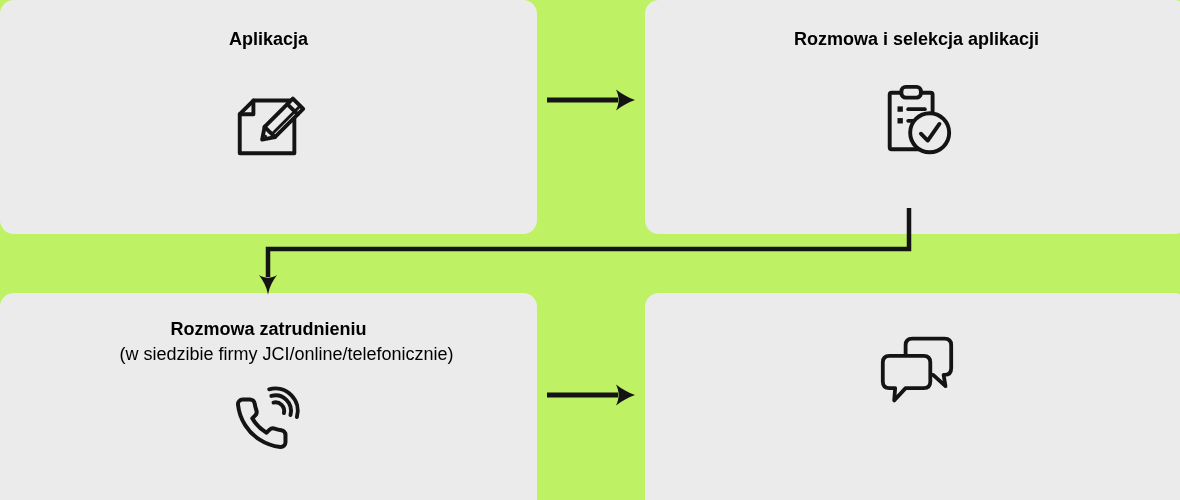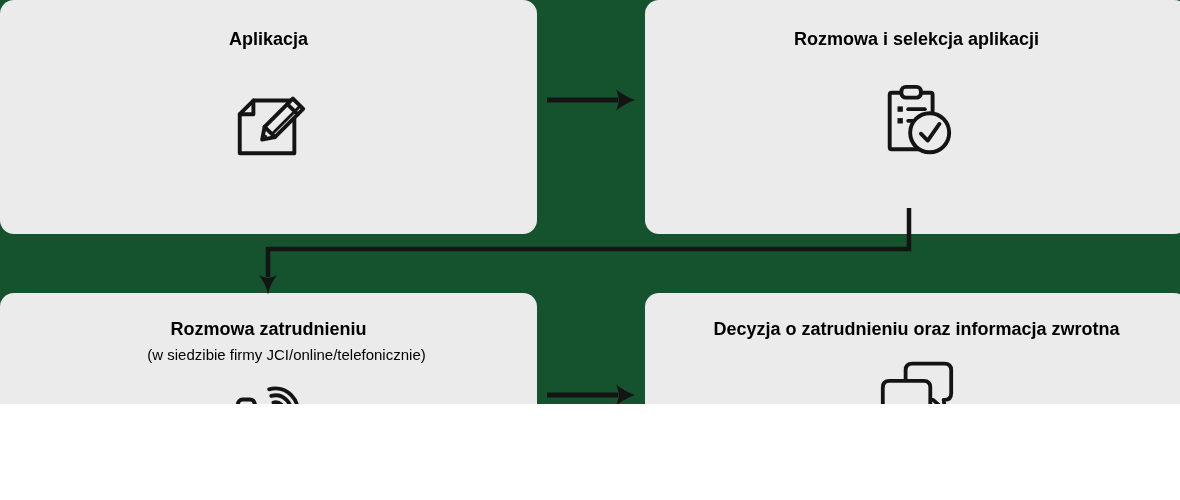--- a/index.html
+++ b/index.html
@@ -1,29 +1,29 @@
 <!DOCTYPE html>
 <html><head>
 <meta charset="utf-8">
 <style>
   html,body{margin:0;padding:0;background:#ffffff;}
   .stage{
-    position:relative;width:1180px;height:404px;overflow:hidden;background:#14532d;
+    position:relative;width:1180px;height:500px;overflow:hidden;background:#bef264;
     font-family:"Liberation Sans", sans-serif;color:#000;
   }
   .box{
     position:absolute;background:#ebebeb;border-radius:14px;
     display:flex;flex-direction:column;align-items:center;text-align:center;
   }
   .box-1{left:0;top:0;width:537px;height:207px;padding-top:27px;}
   .box-2{left:645px;top:0;width:543px;height:207px;padding-top:27px;}
   .box-3{left:0;top:293px;width:537px;height:204px;padding-top:24px;}
   .box-4{left:645px;top:293px;width:543px;height:204px;padding-top:24px;}
   .title{font-size:18px;font-weight:bold;line-height:25px;}
-  .subtitle{font-size:15px;font-weight:normal;line-height:25px;margin-left:36px;}
+  .subtitle{font-size:18px;font-weight:normal;line-height:25px;margin-left:36px;}
   .box-1 .step-icon,.box-2 .step-icon{margin-top:31px;}
   .box-3 .step-icon{margin-top:14px;}
   .box-4 .step-icon{margin-top:16px;}
   .connector{position:absolute;}
   .conn-1{left:545px;top:87px;}
   .conn-2{left:256px;top:205px;}
   .conn-3{left:545px;top:382px;}
 </style>
 </head>
 <body>
@@ -64,21 +64,20 @@
     <div class="subtitle">(w siedzibie firmy JCI/online/telefonicznie)</div>
     <svg class="step-icon" width="78" height="78" viewBox="0 0 80 80" fill="none" stroke="#141414" stroke-width="4" stroke-linecap="round" stroke-linejoin="round">
       <path transform="translate(3,14) scale(2.45)" vector-effect="non-scaling-stroke" d="M22 16.92v3a2 2 0 0 1-2.18 2 19.79 19.79 0 0 1-8.63-3.07 19.5 19.5 0 0 1-6-6 19.79 19.79 0 0 1-3.07-8.67A2 2 0 0 1 4.11 2h3a2 2 0 0 1 2 1.72 12.84 12.84 0 0 0 .7 2.81 2 2 0 0 1-.45 2.11L8.09 9.91a16 16 0 0 0 6 6l1.27-1.27a2 2 0 0 1 2.11-.45 12.84 12.84 0 0 0 2.81.7A2 2 0 0 1 22 16.92z"></path>
       <path d="M44.6 22.1 A 9 9 0 0 1 55.3 32.9"></path>
       <path d="M42.4 15.3 A 16 16 0 0 1 62 34.9"></path>
       <path d="M40.2 8.5 A 23 23 0 0 1 68.6 37"></path>
     </svg>
   </div>
 
   <div class="box box-4">
-    <div class="title">Decyzja o zatrudnieniu oraz informacja zwrotna</div>
     <svg class="step-icon" width="80" height="76" viewBox="0 0 84 80" fill="none" stroke="#141414" stroke-width="4" stroke-linecap="round" stroke-linejoin="round">
       <path d="M37 6 H71 Q78 6 78 13 V37 Q78 44 71 44 L70 44 L72 56 L59 44 H37 Q30 44 30 37 V13 Q30 6 37 6 Z"></path>
       <path d="M13 24 H49 Q56 24 56 31 V51 Q56 58 49 58 H30 L18 71 L19 58 H13 Q6 58 6 51 V31 Q6 24 13 24 Z" fill="#ebebeb"></path>
     </svg>
   </div>
 
   <svg class="connector conn-1" width="92" height="26" viewBox="0 0 92 26">
     <line x1="2" y1="13" x2="73" y2="13" stroke="#141414" stroke-width="5"></line>
     <path d="M71 2.5 C77 7, 83 10.5, 90 13 C83 15.5, 77 19, 71 23.5 C74.5 16.5, 74.5 9.5, 71 2.5 Z" fill="#141414"></path>
   </svg>

